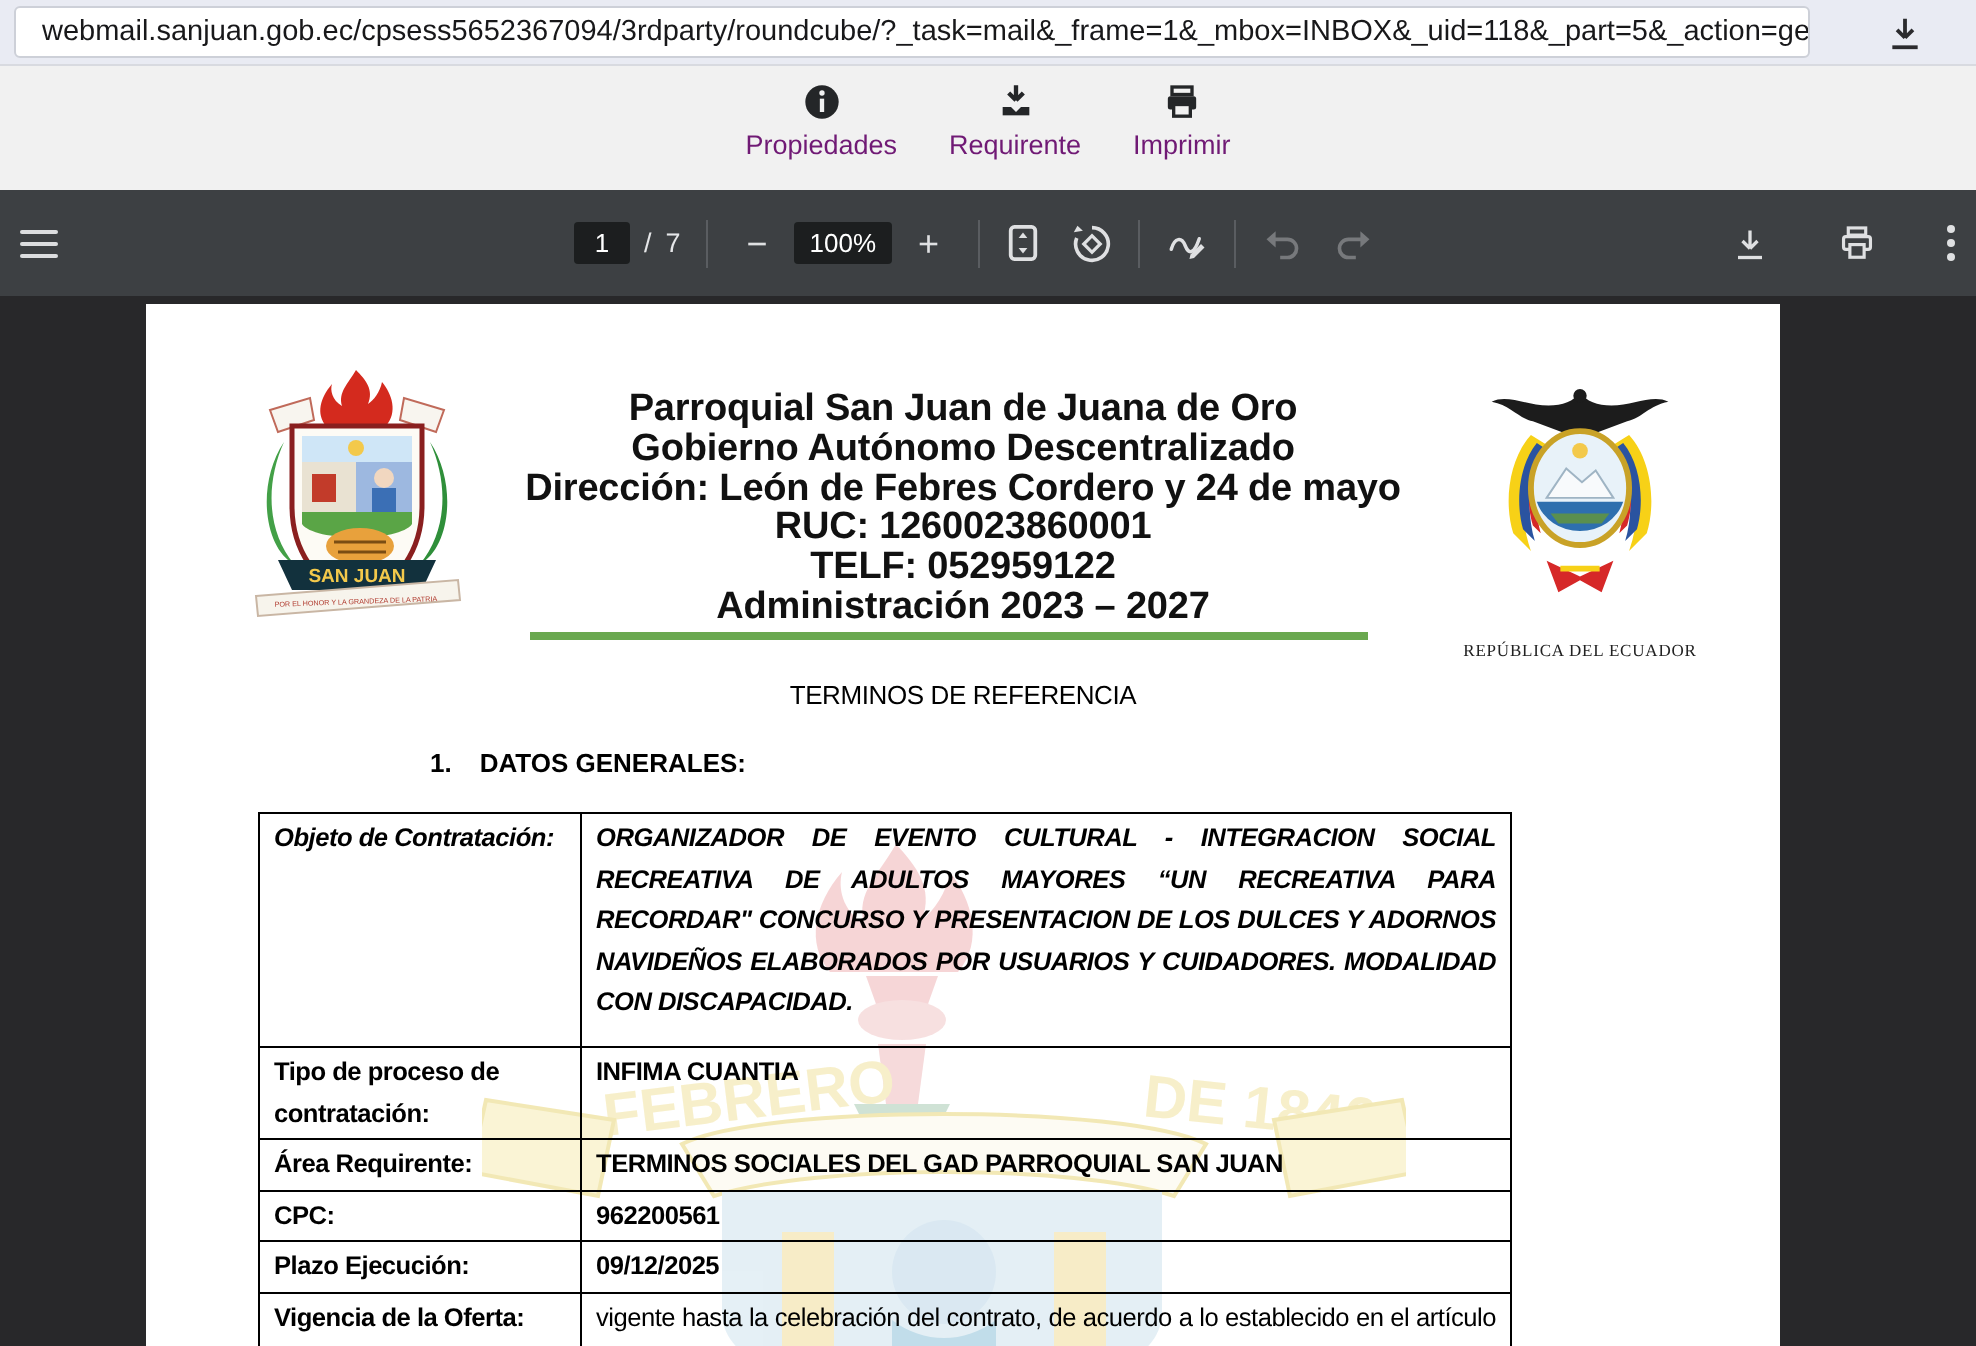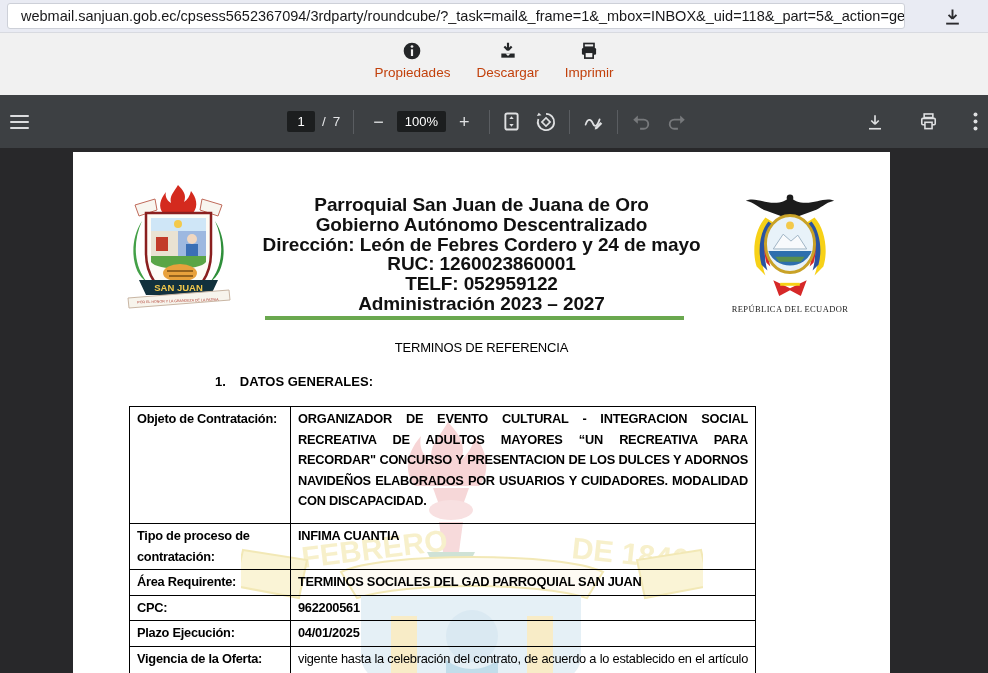--- a/index.html
+++ b/index.html
@@ -7,21 +7,21 @@
   body { font-family: "Liberation Sans", sans-serif; background: #28282a; position: relative; }
 
   
   .browser-bar { height: 33px; background: #e9ebf3; display: flex; align-items: center; padding: 0 12px 0 7px; border-bottom: 1px solid #d8dae0; }
   .url-box { width: 898px; height: 26px; background: #fff; border: 1px solid #cdd0d8; border-radius: 3px; display: flex; align-items: center; padding: 0 13px; font-size: 14.5px; color: #18181a; white-space: nowrap; overflow: hidden; }
   .topbar-dl { margin-left: auto; margin-right: 14px; display: flex; align-items: center; cursor: pointer; }
 
   
   .attach-bar { height: 62px; background: #f1f1f1; display: flex; justify-content: center; gap: 26px; padding-top: 8px; }
   .attach-btn { display: flex; flex-direction: column; align-items: center; gap: 4px; cursor: pointer; }
-  .attach-btn .lbl { font-size: 13.5px; color: #c2410c; }
+  .attach-btn .lbl { font-size: 13.5px; color: #701a75; }
   .attach-btn svg { display: block; }
 
   
   .pdf-toolbar { position: relative; height: 53px; background: #3d4043; color: #e2e3e5; }
   .tb-left  { position: absolute; left: 10px; top: 0; height: 100%; display: flex; align-items: center; }
   .tb-center{ position: absolute; left: 287px; top: 0; height: 100%; display: flex; align-items: center; }
   .tb-right { position: absolute; right: 10px; top: 0; height: 100%; display: flex; align-items: center; gap: 19px; }
   .menu-icon { width: 19px; display: flex; flex-direction: column; gap: 4px; cursor: pointer; }
   .menu-icon i { display: block; height: 2px; background: #dcdddf; border-radius: 1px; }
   .dark-box { background: #1c1e1f; color: #fff; font-size: 13px; padding: 3px 8px; border-radius: 2px; min-width: 28px; text-align: center; }
@@ -34,36 +34,36 @@
   .pg-gap { width: 7px; }
 
   
   .viewer { position: relative; height: 525px; background: #28282a; overflow: hidden; }
   .sheet { position: absolute; left: 73px; top: 4px; width: 817px; height: 545px; background: #fff; }
 
   .seal-left { position: absolute; left: 52px; top: 31px; width: 107px; height: 129px; }
   .hdr-text { position: absolute; left: 0; right: 0; top: 43px; text-align: center; font-weight: 700; font-size: 19px; line-height: 19.8px; color: #111; letter-spacing: -0.1px; }
   .green-rule { position: absolute; left: 192px; top: 164px; width: 419px; height: 4px; }
   .seal-right { position: absolute; left: 657px; top: 38px; width: 120px; text-align: center; }
-  .seal-right .caption { margin-top: 2px; font-family: "Liberation Serif", serif; font-size: 8.5px; letter-spacing: .4px; color: #222; white-space: nowrap; }
+  .seal-right .caption { margin-top: 18px; font-family: "Liberation Serif", serif; font-size: 8.5px; letter-spacing: .4px; color: #222; white-space: nowrap; }
 
   .doc-title { position: absolute; left: 0; right: 0; top: 188px; text-align: center; font-weight: 400; font-size: 13px; letter-spacing: -0.2px; color: #000; }
   .sec-head { position: absolute; left: 142px; top: 222px; font-weight: 700; font-size: 13px; color: #000; }
   .sec-head .num { margin-right: 14px; }
 
   
   .wm { position: absolute; left: 168px; top: 258px; width: 462px; height: 280px; z-index: 0; pointer-events: none; }
 
   .tor-table { position: absolute; left: 56px; top: 254px; width: 627px; z-index: 1; border-collapse: collapse; table-layout: fixed; background: transparent; }
   .tor-table td { border: 1.8px solid #000; vertical-align: top; padding: 2px 7px 2px 7px; font-size: 12.8px; line-height: 20.5px; color: #000; background: transparent; letter-spacing: -0.25px; }
   .tor-table col.c1 { width: 161px; }
   .tor-table td.lab { font-weight: 700; }
   .tor-table td.val-b { font-weight: 700; }
   .tor-table td.just { text-align: justify; }
-  .r0 td { height: 117px; }
+  .r0 td { height: 117px; font-style: italic; }
   .r1 td { height: 42px; }
   .r2 td, .r3 td, .r4 td { height: 21px; }
   .r5 td { height: 41px; }
 </style>
 </head>
 <body>
 
 <div class="browser-bar">
   <div class="url-box">
     <span>webmail.sanjuan.gob.ec/cpsess5652367094/3rdparty/roundcube/?_task=mail&amp;_frame=1&amp;_mbox=INBOX&amp;_uid=118&amp;_part=5&amp;_action=get&amp;_extwin...</span>
@@ -84,21 +84,21 @@
       <circle cx="12" cy="6.6" r="1.6" fill="#f1f1f1"></circle>
     </svg>
     <span class="lbl">Propiedades</span>
   </div>
   <div class="attach-btn">
     <svg width="20" height="20" viewBox="0 0 24 24">
       <path d="M12 2v9m0 0l-4.4-4.4M12 11l4.4-4.4" stroke="#242628" stroke-width="2.6" fill="none"></path>
       <path d="M4 15h16v5H4z" fill="#242628"></path>
       <path d="M9 15l3 3 3-3" fill="#f1f1f1"></path>
     </svg>
-    <span class="lbl">Descargar</span>
+    <span class="lbl">Requirente</span>
   </div>
   <div class="attach-btn">
     <svg width="20" height="20" viewBox="0 0 24 24">
       <rect x="6" y="3" width="12" height="4.5" fill="none" stroke="#242628" stroke-width="2"></rect>
       <rect x="3.5" y="8.5" width="17" height="8" rx="1.5" fill="#242628"></rect>
       <rect x="7" y="13.5" width="10" height="7" fill="#f1f1f1" stroke="#242628" stroke-width="2"></rect>
     </svg>
     <span class="lbl">Imprimir</span>
   </div>
 </div>
@@ -286,21 +286,21 @@
       <tr class="r2">
         <td class="lab">Área Requirente:</td>
         <td class="val-b">TERMINOS SOCIALES DEL GAD PARROQUIAL SAN JUAN</td>
       </tr>
       <tr class="r3">
         <td class="lab">CPC:</td>
         <td class="val-b">962200561</td>
       </tr>
       <tr class="r4">
         <td class="lab">Plazo Ejecución:</td>
-        <td class="val-b">04/01/2025</td>
+        <td class="val-b">09/12/2025</td>
       </tr>
       <tr class="r5">
         <td class="lab">Vigencia de la Oferta:</td>
         <td class="just">vigente hasta la celebración del contrato, de acuerdo a lo establecido en el artículo 29 de la Ley Orgánica del Sistema Nacional de Contratación Pública.</td>
       </tr>
 
     </tbody>
       </table>
 
   </div>

